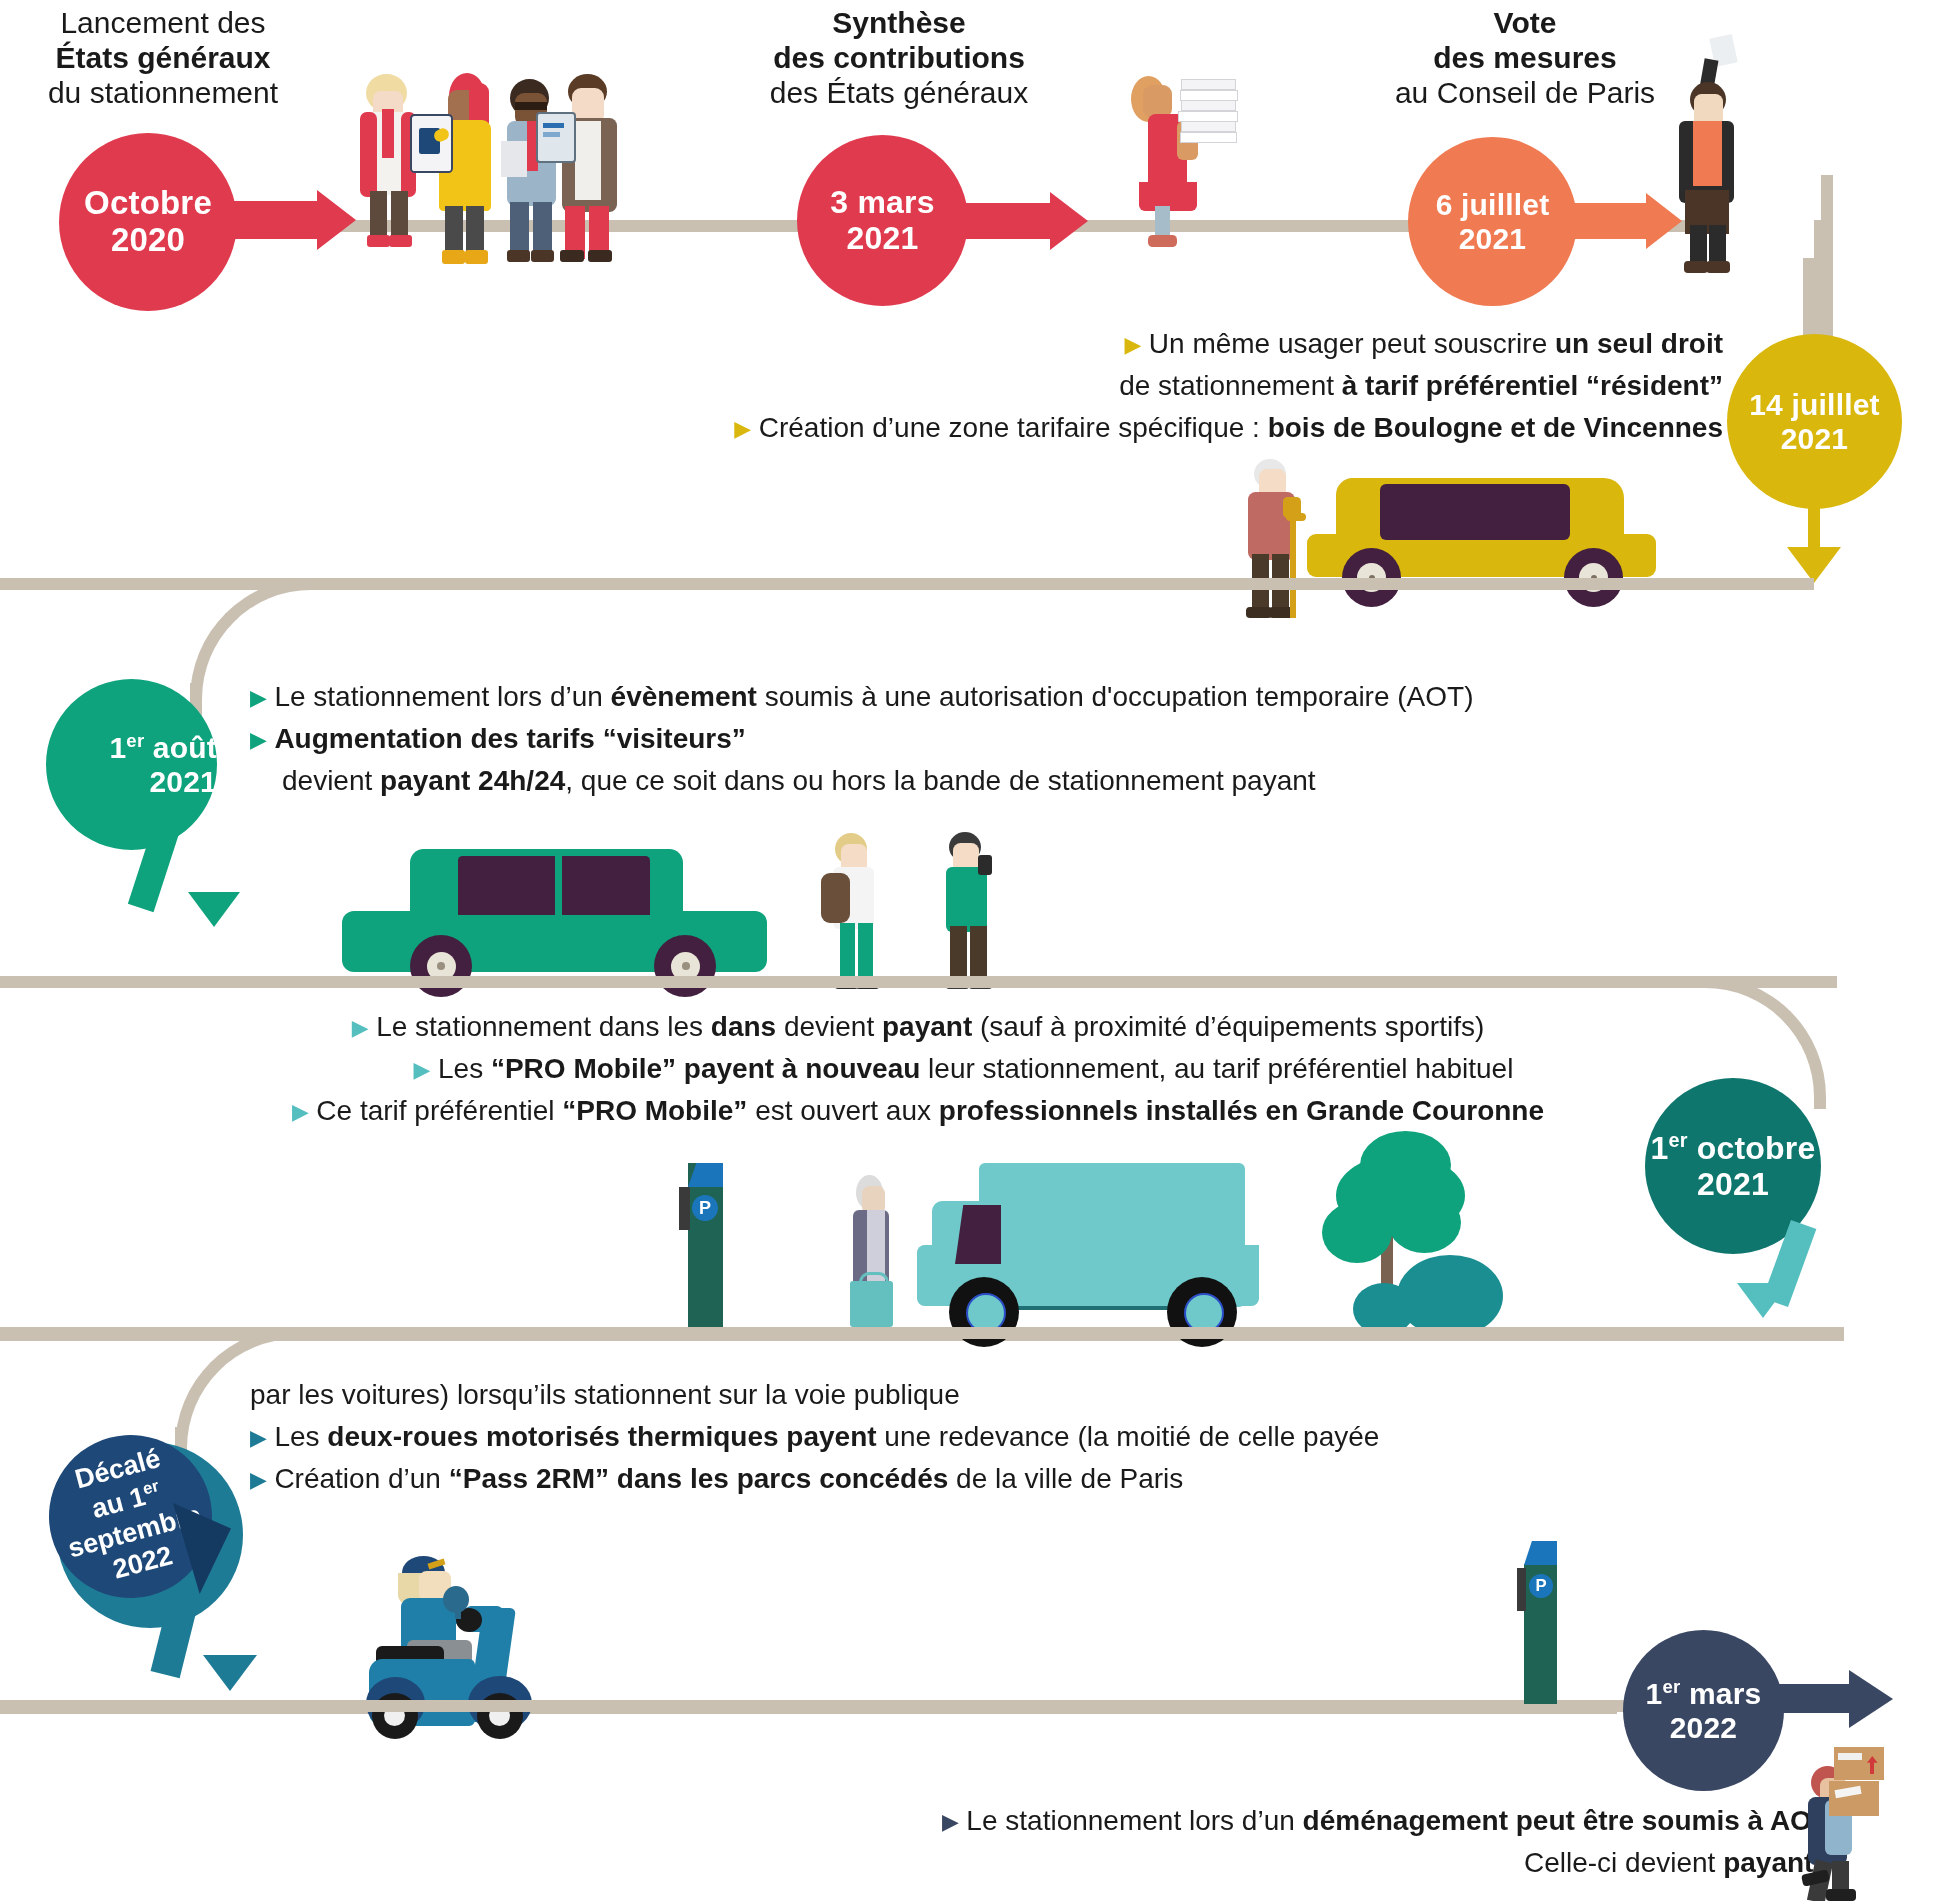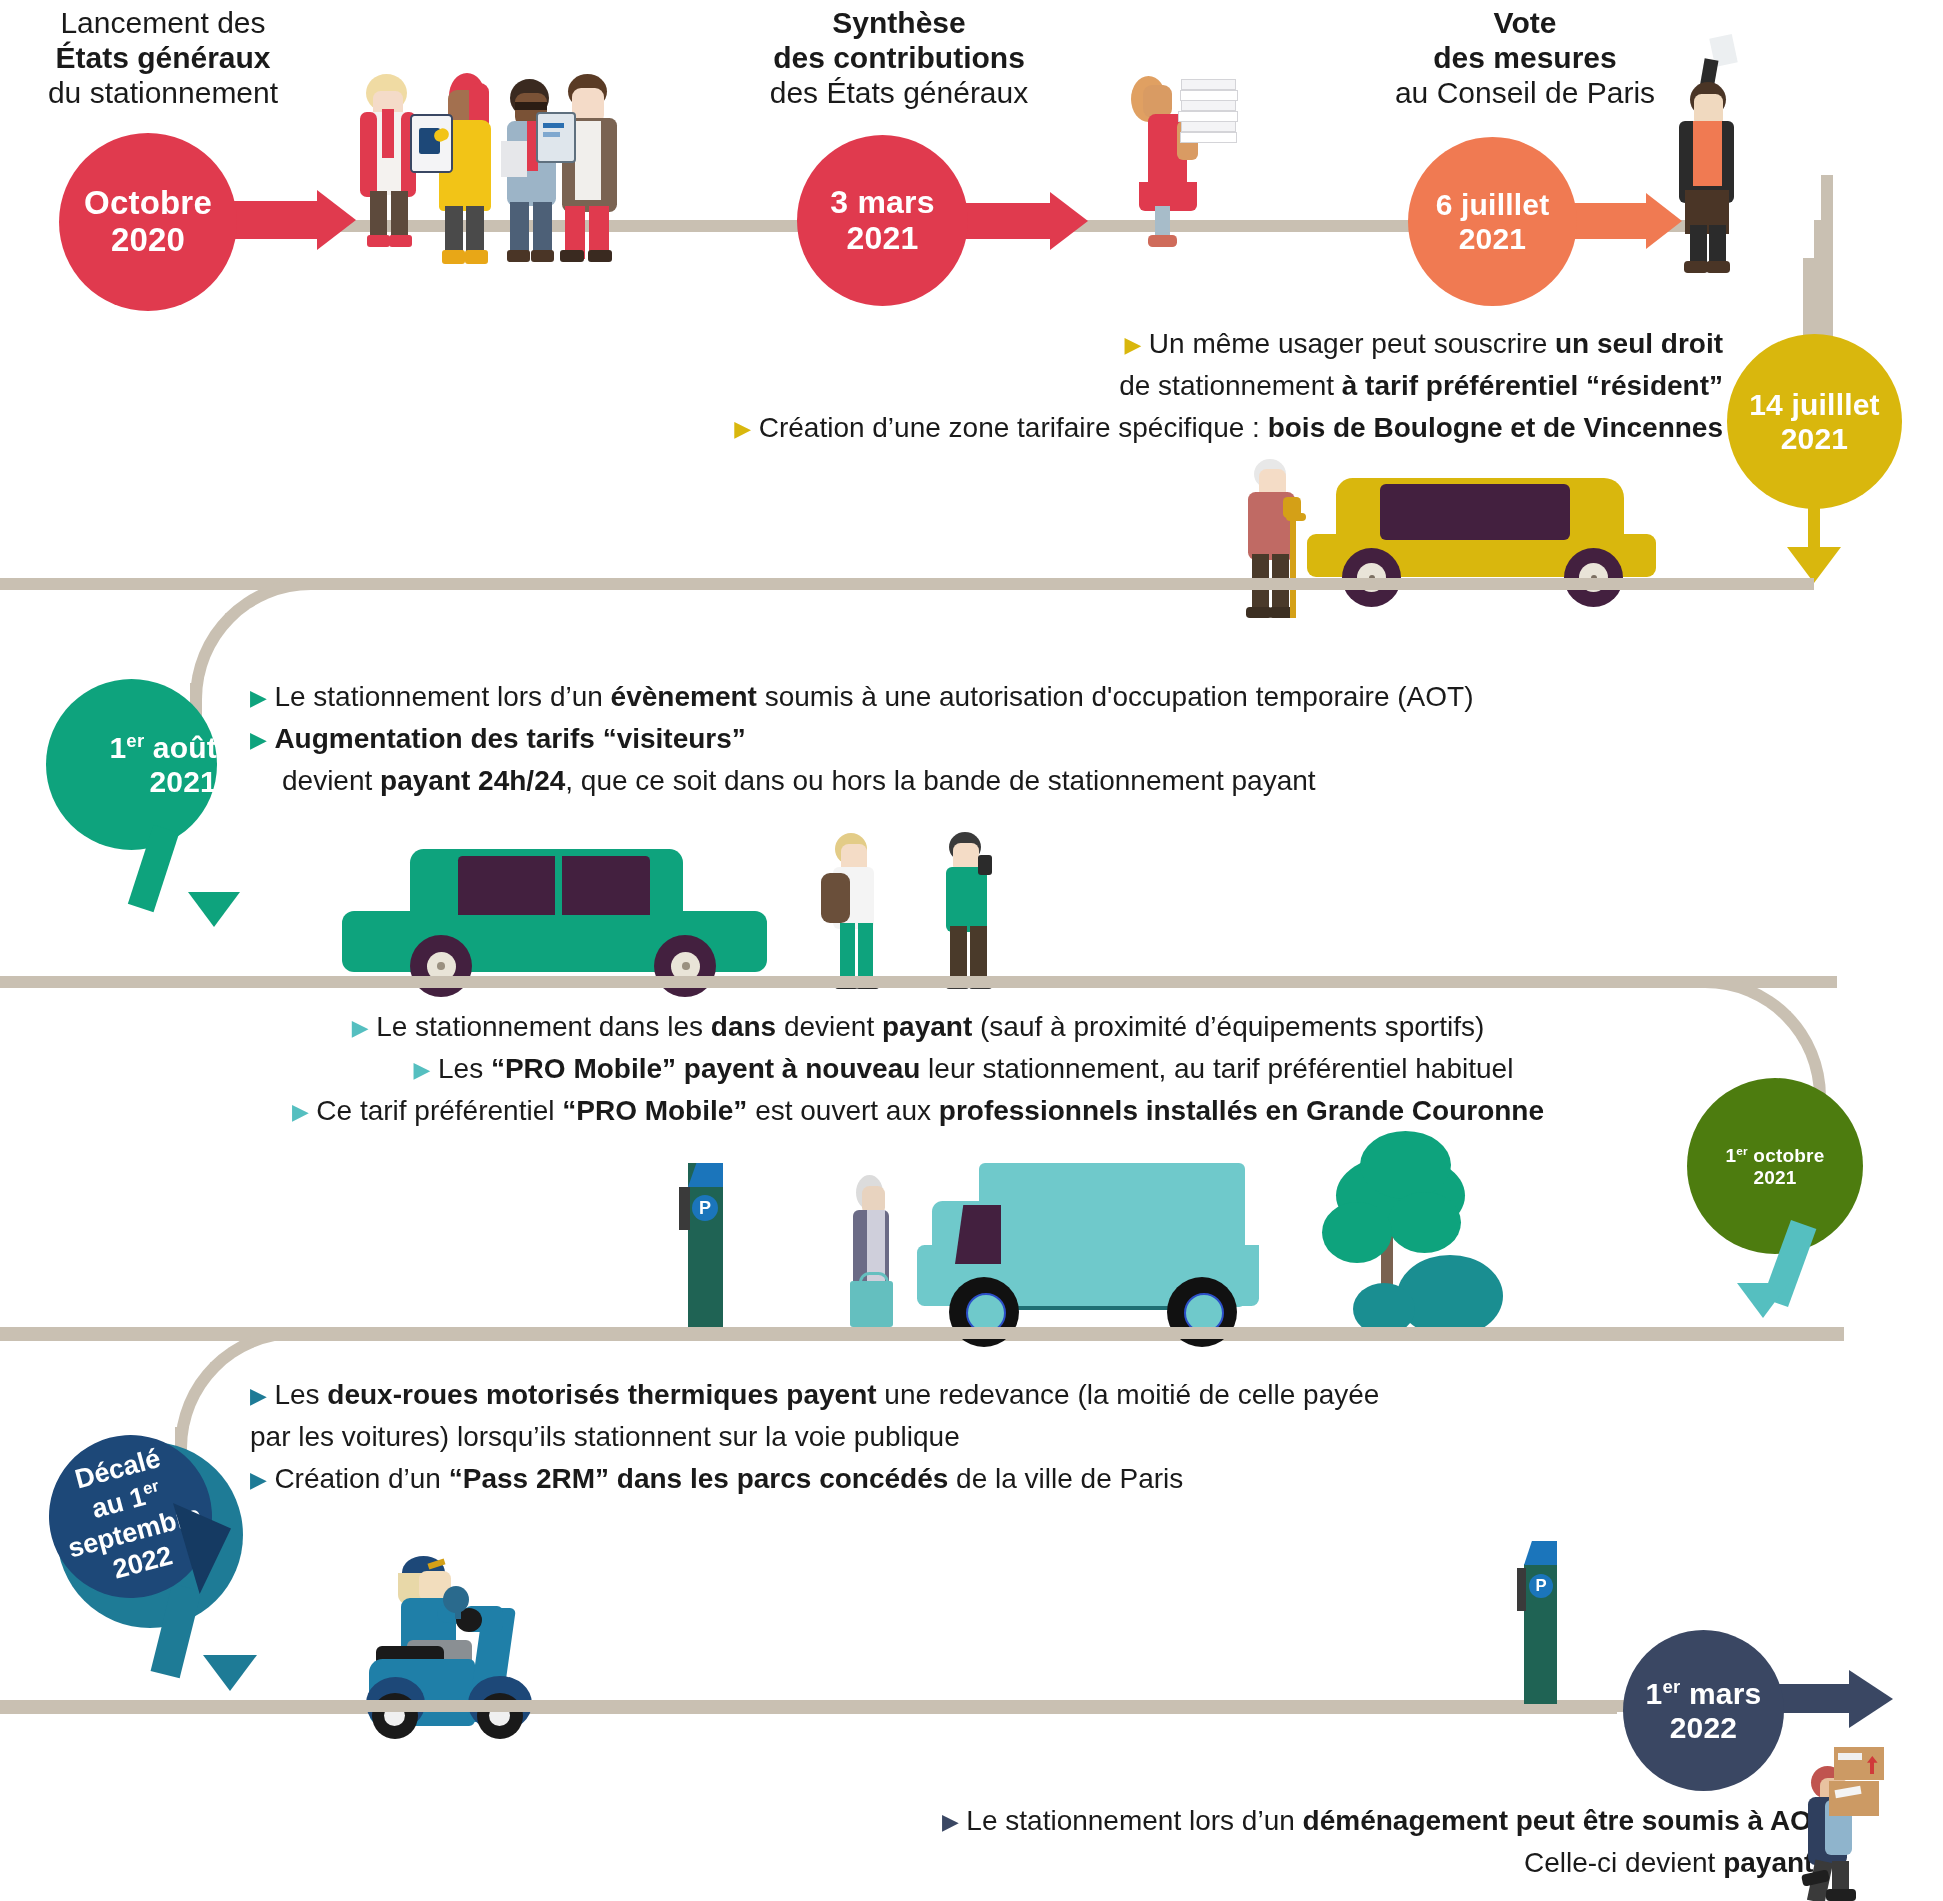--- a/index.html
+++ b/index.html
@@ -305,21 +305,21 @@
     <div class="shape" style="left:978px;top:855px;width:13.7px;height:20px;background:#2b2b2b;border-radius:3px;"></div>
     <div class="shape" style="left:950px;top:926px;width:16.7px;height:61px;background:#4a3a2a;"></div>
     <div class="shape" style="left:970px;top:926px;width:16.7px;height:61px;background:#4a3a2a;"></div>
     <div class="shape" style="left:946px;top:978px;width:23px;height:10.6px;background:#3a3a3a;border-radius:3px;"></div>
     <div class="shape" style="left:969px;top:978px;width:23px;height:10.6px;background:#3a3a3a;border-radius:3px;"></div>
   </div>
 
   <div class="track track-h" style="left:190px;top:976px;width:1564px;"></div>
   <div class="curve" style="left:1693px;top:976px;width:121px;height:121px;border-left:none;border-bottom:none;border-top:12px solid #c9c0b2;border-right:12px solid #c9c0b2;border-top-right-radius:121px;"></div>
 
-  <div class="bubble" style="left:1687px;top:1078px;width:176px;height:176px;background:#4d7c0f;font-size:19px;">
+  <div class="bubble" style="left:1645px;top:1078px;width:176px;height:176px;background:#0f766e;font-size:32px;">
     <span class="l1">1<sup style="font-size:.62em;">er</sup> octobre</span>
     <span class="l2">2021</span>
   </div>
   <div class="shape" style="left:1776px;top:1222px;width:27px;height:83px;background:#55bfc0;transform:rotate(20deg);"></div>
   <div class="arrowHead" style="left:1737px;top:1283px;border-left:26px solid transparent;border-right:26px solid transparent;border-top:35px solid #55bfc0;"></div>
 
   <div class="lines" style="left:106px;top:1006px;width:1624px;font-size:28px;">
     <span class="line c">
       <span class="bl" style="color:#55bfc0;">▶</span><span id="t0"><span>Le stationnement dans les </span><span class="b">dans</span><span> devient </span><span class="b">payant</span><span> (sauf à proximité d’équipements sportifs)</span></span>
     </span>
@@ -382,24 +382,24 @@
       <span style="display:block;">Décalé</span>
       <span style="display:block;">au 1<sup style="font-size:.62em;">er</sup></span>
       <span style="display:block;">septembre</span>
       <span style="display:block;">2022</span>
     </div>
   </div>
 
   <div class="shape" style="left:173px;top:1503px;width:58px;height:91px;background:#153a62;clip-path:polygon(0 0,100% 28%,46% 100%);"></div>
 
   <div class="lines" style="left:250px;top:1374px;width:1594px;font-size:28px;">
+    <span class="line" style="padding-left:0px;"><span id="d1"><span>par les voitures) lorsqu’ils stationnent sur la voie publique</span></span></span>
     <span class="line">
       <span class="bl" style="color:#1e7b96;">▶</span><span id="d0"><span>Les </span><span class="b">deux-roues motorisés thermiques payent</span><span> une redevance (la moitié de celle payée</span></span>
     </span>
-    <span class="line" style="padding-left:0px;"><span id="d1"><span>par les voitures) lorsqu’ils stationnent sur la voie publique</span></span></span>
     <span class="line">
       <span class="bl" style="color:#1e7b96;">▶</span><span id="d2"><span>Création d’un </span><span class="b">“Pass 2RM” dans les parcs concédés</span><span> de la ville de Paris</span></span>
     </span>
   </div>
 
   <div>
     <div class="shape" style="left:0px;top:1700px;width:1617px;height:13.7px;background:#c9c0b2;"></div>
     <div class="shape rnd" style="left:402px;top:1556px;width:43px;height:33px;background:#1d4878;"></div>
     <div class="shape" style="left:398px;top:1573px;width:33px;height:32px;background:#e8d8a8;border-radius:0 0 10.6px 10.6px;"></div>
     <div class="shape" style="left:419px;top:1571px;width:32px;height:30px;background:#f2ddbd;border-radius:7.6px;"></div>

